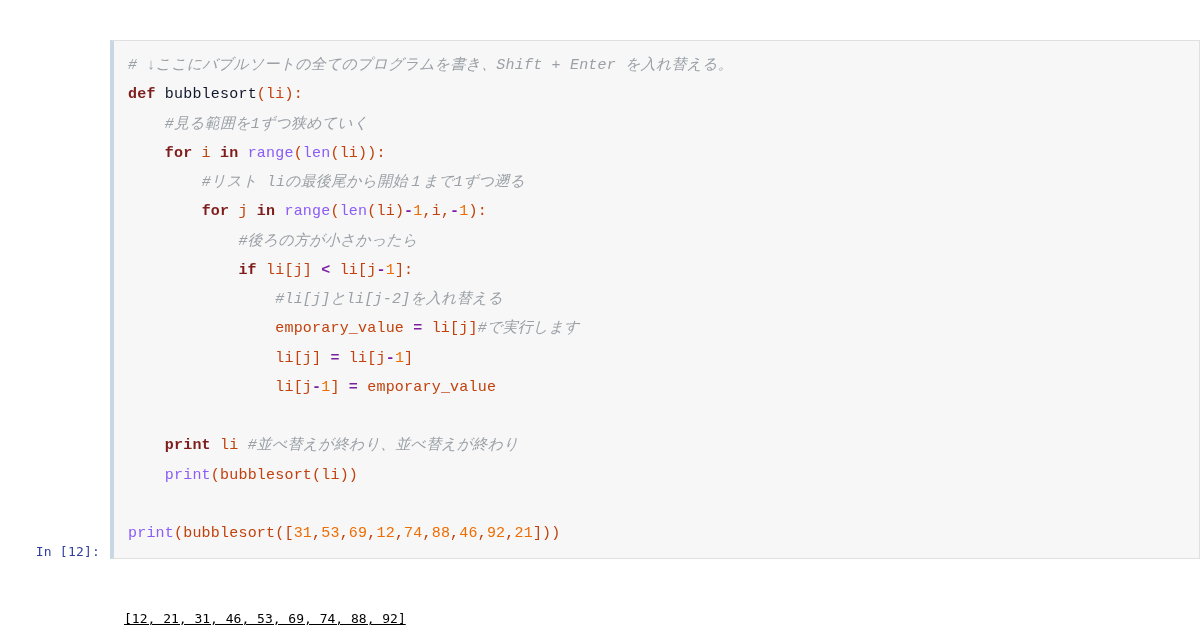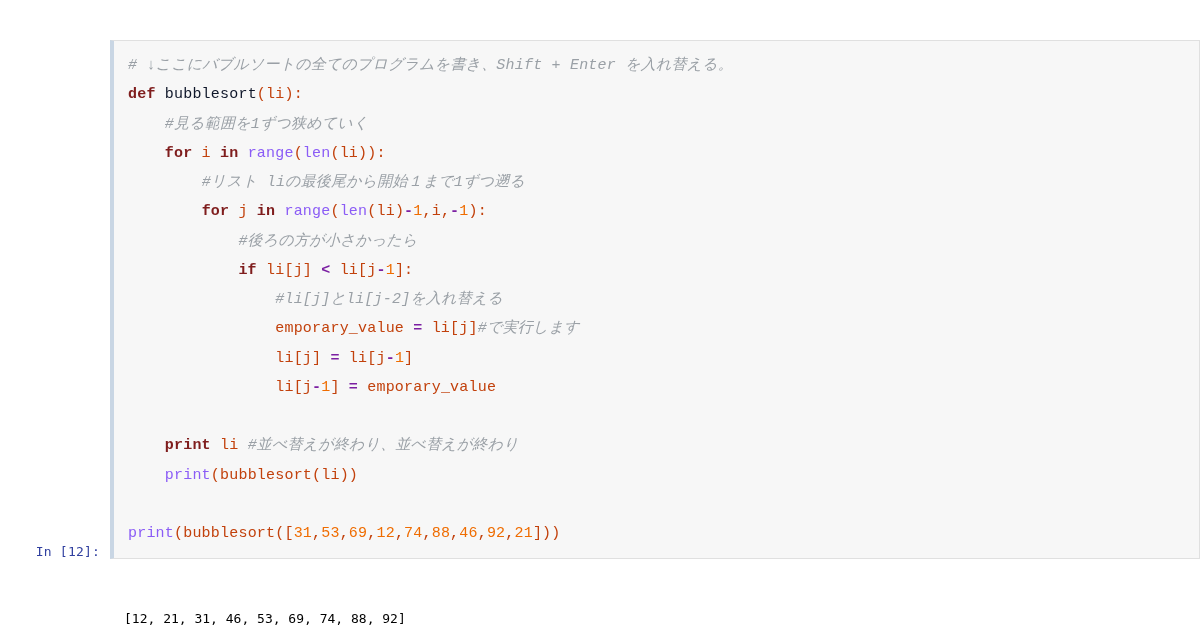--- a/index.html
+++ b/index.html
@@ -57,20 +57,21 @@
   .tok-kw      { color: #7f1d1d; font-weight: 600; }
   .tok-def     { color: #0f172a; }
   .tok-builtin { color: #8b5cf6; }
   .tok-num     { color: #ef6c00; }
   .tok-op      { color: #7b1fa2; font-weight: 600; }
   .tok-plain   { color: #c2410c; }
 
   .output-area {
     flex: 1;
     padding: 14px 14px 4px 14px;
+    text-decoration: underline;
   }
   pre.output {
     margin: 0;
     font-family: ui-monospace, SFMono-Regular, Menlo, Consolas, monospace;
     font-size: 13px;
     line-height: 1.5;
     color: #000;
     white-space: pre;
   }
 </style>

